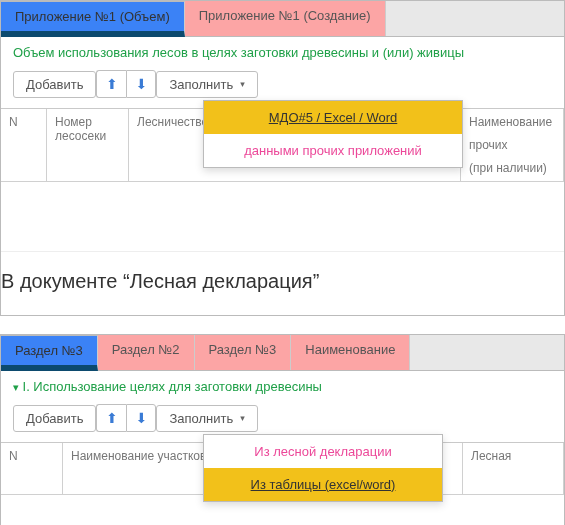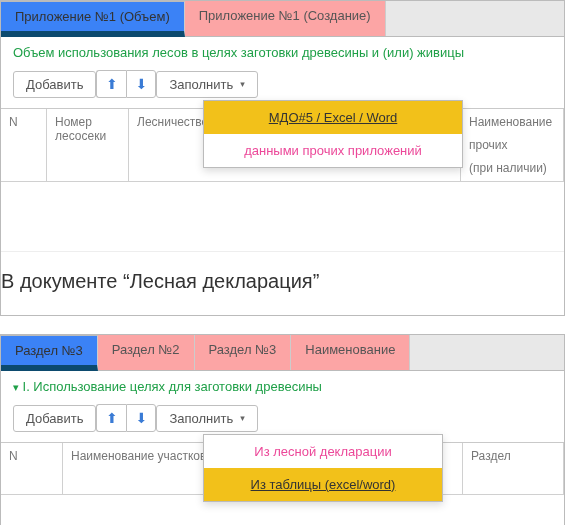--- a/index.html
+++ b/index.html
@@ -217,18 +217,18 @@
     <div class="popup" style="left:202px; top:34px; width:240px;">
       <div class="popup-item">Из лесной декларации</div>
       <div class="popup-item hl">Из таблицы (excel/word)</div>
     </div>
   </div>
 
   <div class="grid">
     <div class="grid-head">
       <div class="gh" style="width:62px;">N</div>
       <div class="gh" style="width:400px;">Наименование участкового лесничества</div>
-      <div class="gh" style="width:101px;">Раздел</div>
+      <div class="gh" style="width:101px;">Лесная</div>
     </div>
     <div class="grid-body"></div>
   </div>
 
 </div>
 
 </body></html>

